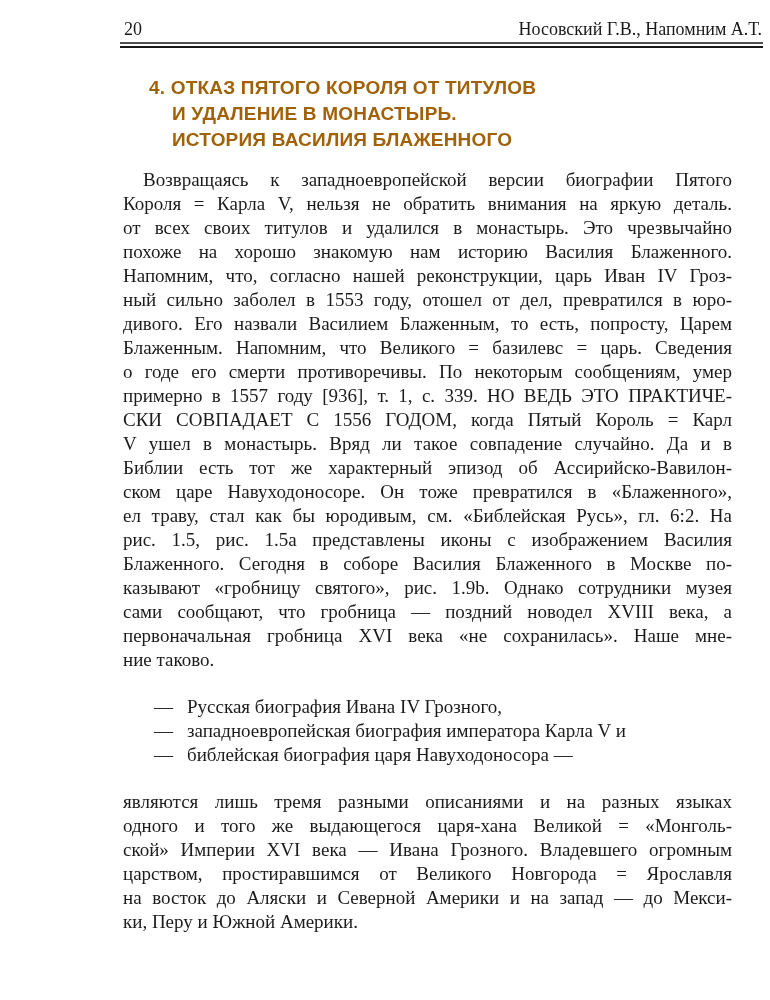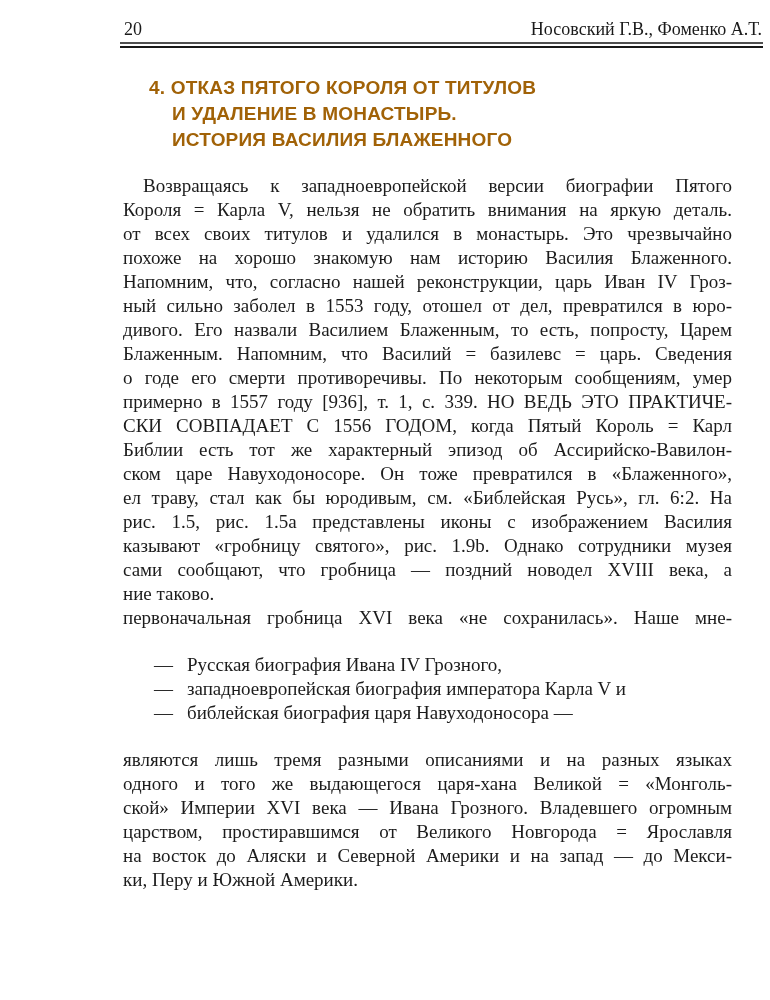--- a/index.html
+++ b/index.html
@@ -40,21 +40,21 @@
     line-height: 26px;
     color: #a16207;
     letter-spacing: 0.2px;
   }
   .section-heading .h-first { text-indent: -23px; } 
   .para {
     font-size: 19px;
     line-height: 24px;
     color: #1c1c1c;
   }
-  .para-1 { margin-top: 21px; }
+  .para-1 { margin-top: 15px; }
   .para-2 { margin-top: 23px; }
   .line {
     text-align: justify;
     text-align-last: justify;
     white-space: normal;
   }
   .line.first { text-indent: 20px; }
   .line.last  { text-align-last: auto; }
   .dash-list {
     margin: 23px 0 0 31px;
@@ -65,53 +65,55 @@
   }
   .dash-item .dash { display: inline-block; margin-right: 14px; }
 </style>
 </head>
 <body>
 
 <div class="page">
 
   <div class="running-header">
     <span>20</span>
-    <span>Носовский Г.В., Фоменко А.Т.</span>
+    <span>Носовский Г.В., Напомним А.Т.</span>
   </div>
 
   <div class="header-rule"></div>
 
   <div class="content">
 
     <div class="section-heading">
       <div class="h-first"><span>4.</span> <span>ОТКАЗ ПЯТОГО КОРОЛЯ ОТ ТИТУЛОВ</span></div>
       <div>И УДАЛЕНИЕ В МОНАСТЫРЬ.</div>
       <div>ИСТОРИЯ ВАСИЛИЯ БЛАЖЕННОГО</div>
     </div>
 
     <div class="para para-1">
         <div class="line first">Возвращаясь к западноевропейской версии биографии Пятого</div>
         <div class="line">Короля = Карла V, нельзя не обратить внимания на яркую деталь.</div>
         <div class="line">от всех своих титулов и удалился в монастырь. Это чрезвычайно</div>
         <div class="line">похоже на хорошо знакомую нам историю Василия Блаженного.</div>
         <div class="line">Напомним, что, согласно нашей реконструкции, царь Иван IV Гроз-</div>
         <div class="line">ный сильно заболел в 1553 году, отошел от дел, превратился в юро-</div>
         <div class="line">дивого. Его назвали Василием Блаженным, то есть, попросту, Царем</div>
-        <div class="line">Блаженным. Напомним, что Василий = базилевс = царь. Сведения</div>
+        <div class="line">Блаженным. Напомним, что Великого = базилевс = царь. Сведения</div>
         <div class="line">о годе его смерти противоречивы. По некоторым сообщениям, умер</div>
         <div class="line">примерно в 1557 году [936], т. 1, с. 339. НО ВЕДЬ ЭТО ПРАКТИЧЕ-</div>
         <div class="line">СКИ СОВПАДАЕТ С 1556 ГОДОМ, когда Пятый Король = Карл</div>
+        <div class="line">V ушел в монастырь. Вряд ли такое совпадение случайно. Да и в</div>
         <div class="line">Библии есть тот же характерный эпизод об Ассирийско-Вавилон-</div>
         <div class="line">ском царе Навуходоносоре. Он тоже превратился в «Блаженного»,</div>
         <div class="line">ел траву, стал как бы юродивым, см. «Библейская Русь», гл. 6:2. На</div>
         <div class="line">рис. 1.5, рис. 1.5a представлены иконы с изображением Василия</div>
+        <div class="line">Блаженного. Сегодня в соборе Василия Блаженного в Москве по-</div>
         <div class="line">казывают «гробницу святого», рис. 1.9b. Однако сотрудники музея</div>
         <div class="line">сами сообщают, что гробница — поздний новодел XVIII века, а</div>
+        <div class="line">первоначальная гробница XVI века «не сохранилась». Наше мне-</div>
         <div class="line last">ние таково.</div>
-        <div class="line">первоначальная гробница XVI века «не сохранилась». Наше мне-</div>
       </div>
 
     <div class="dash-list">
         <div class="dash-item"><span class="dash">—</span><span>Русская биография Ивана IV Грозного,</span></div>
         <div class="dash-item"><span class="dash">—</span><span>западноевропейская биография императора Карла V и</span></div>
         <div class="dash-item"><span class="dash">—</span><span>библейская биография царя Навуходоносора —</span></div>
       </div>
 
     <div class="para para-2">
         <div class="line">являются лишь тремя разными описаниями и на разных языках</div>

